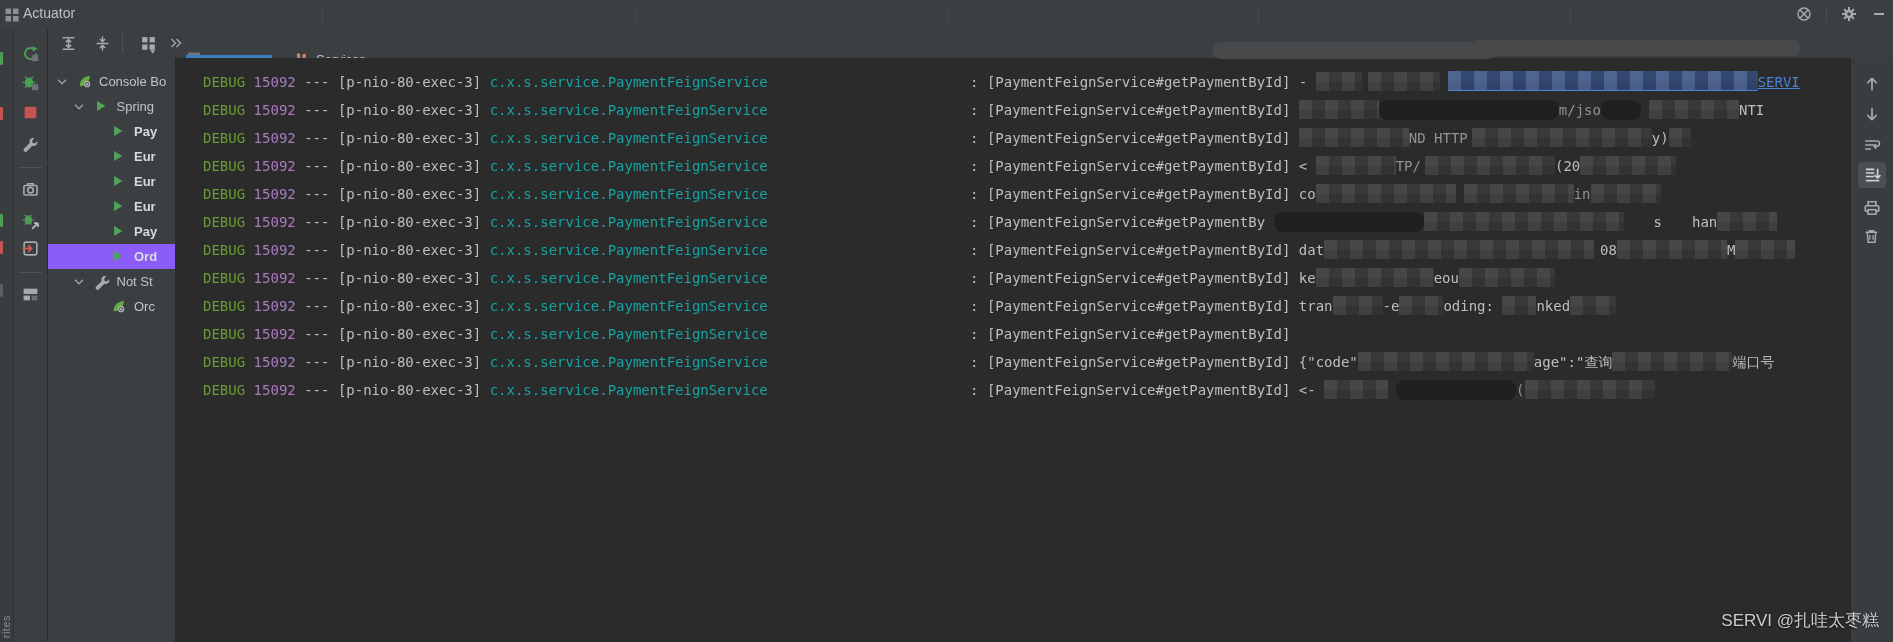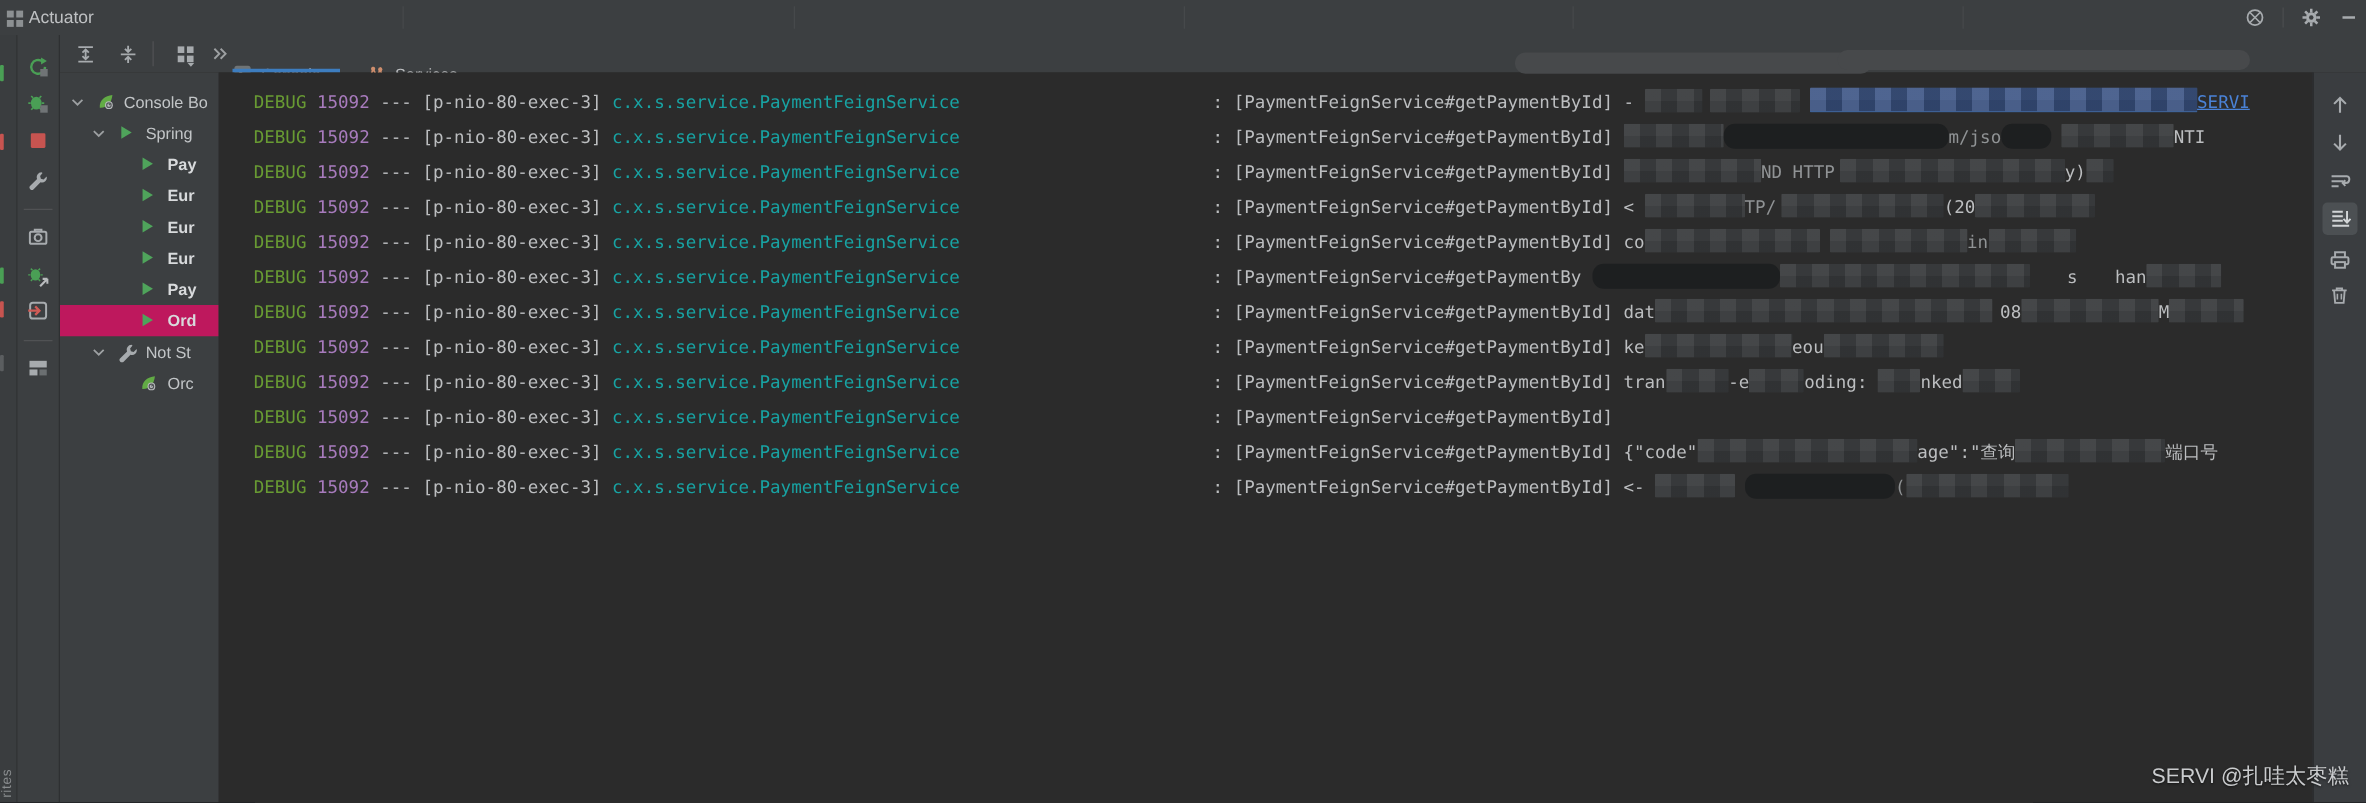--- a/index.html
+++ b/index.html
@@ -29,21 +29,21 @@
   .toolrow{position:absolute;left:48px;top:28px;right:0;height:30px;background:#3c3f41;}
   .toolrow .ic{position:absolute;top:7px;width:17px;height:18px;cursor:pointer;}
   .toolrow .vsep{position:absolute;top:5px;width:1px;height:20px;background:#505254;}
   .tab{position:absolute;top:16px;height:30px;display:flex;align-items:center;gap:7px;cursor:pointer;}
   .tab .ti{width:16px;height:16px;}
   .tab .tl{font-size:13px;color:#bfc1c3;}
   .tab-underline{position:absolute;left:138px;top:27px;width:86px;height:3px;background:#3d7dbf;}
   
   .tree{position:absolute;left:48px;top:58px;width:127px;bottom:0;background:#3c3f41;overflow:hidden;}
   .trow{position:absolute;left:0;width:127px;height:25px;display:flex;align-items:center;cursor:pointer;}
-  .trow.sel{background:#be185d;text-align:right;}
+  .trow.sel{background:#8b5cf6;text-align:right;}
   .trow .chev{position:absolute;width:14px;height:14px;}
   .trow .nicon{position:absolute;width:15px;height:15px;}
   .trow .lbl{position:absolute;font-size:13px;color:#c2c5c7;white-space:nowrap;}
   .trow .lbl.b{font-weight:bold;color:#d8dadc;}
   
   .console{position:absolute;left:175px;top:58px;width:1676px;bottom:0;background:#2b2b2b;
            overflow:hidden;padding:10px 0 0 28px;box-sizing:border-box;}
   .cline{height:28px;line-height:28px;white-space:pre;font-family:"DejaVu Sans Mono",monospace;
          font-size:14px;color:#bcbec0;}
   .lvl{color:#689a33;}

